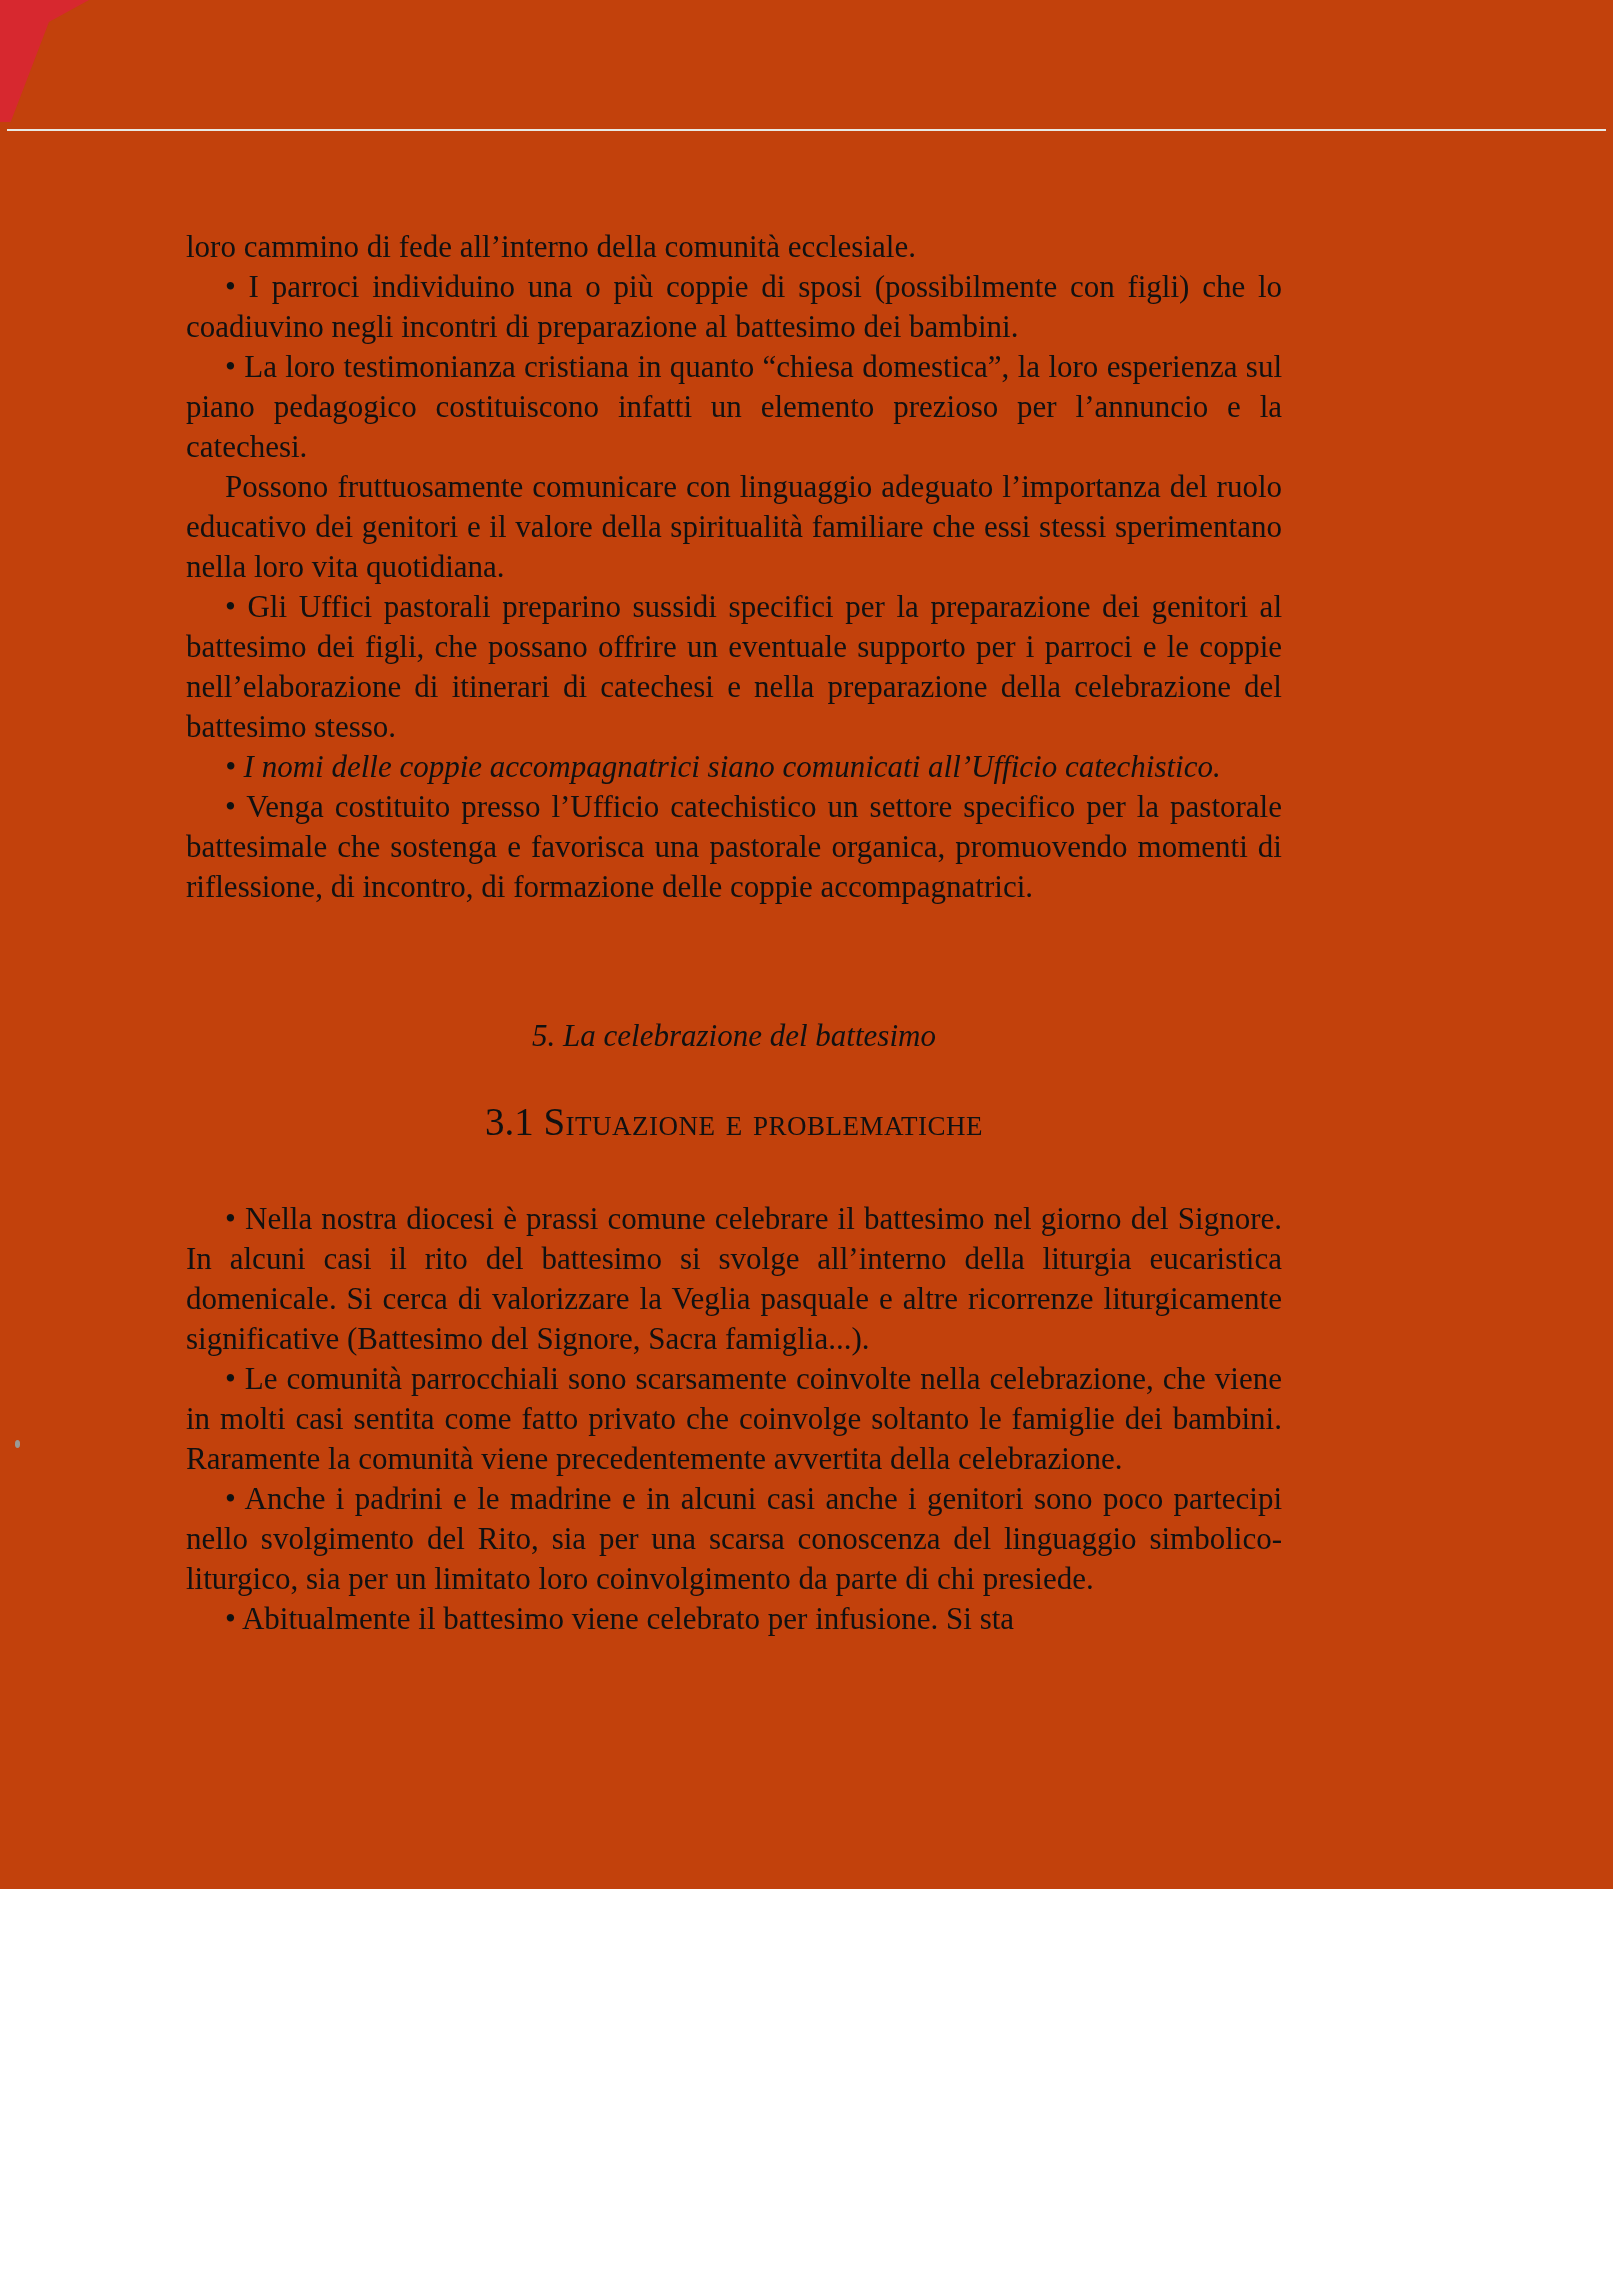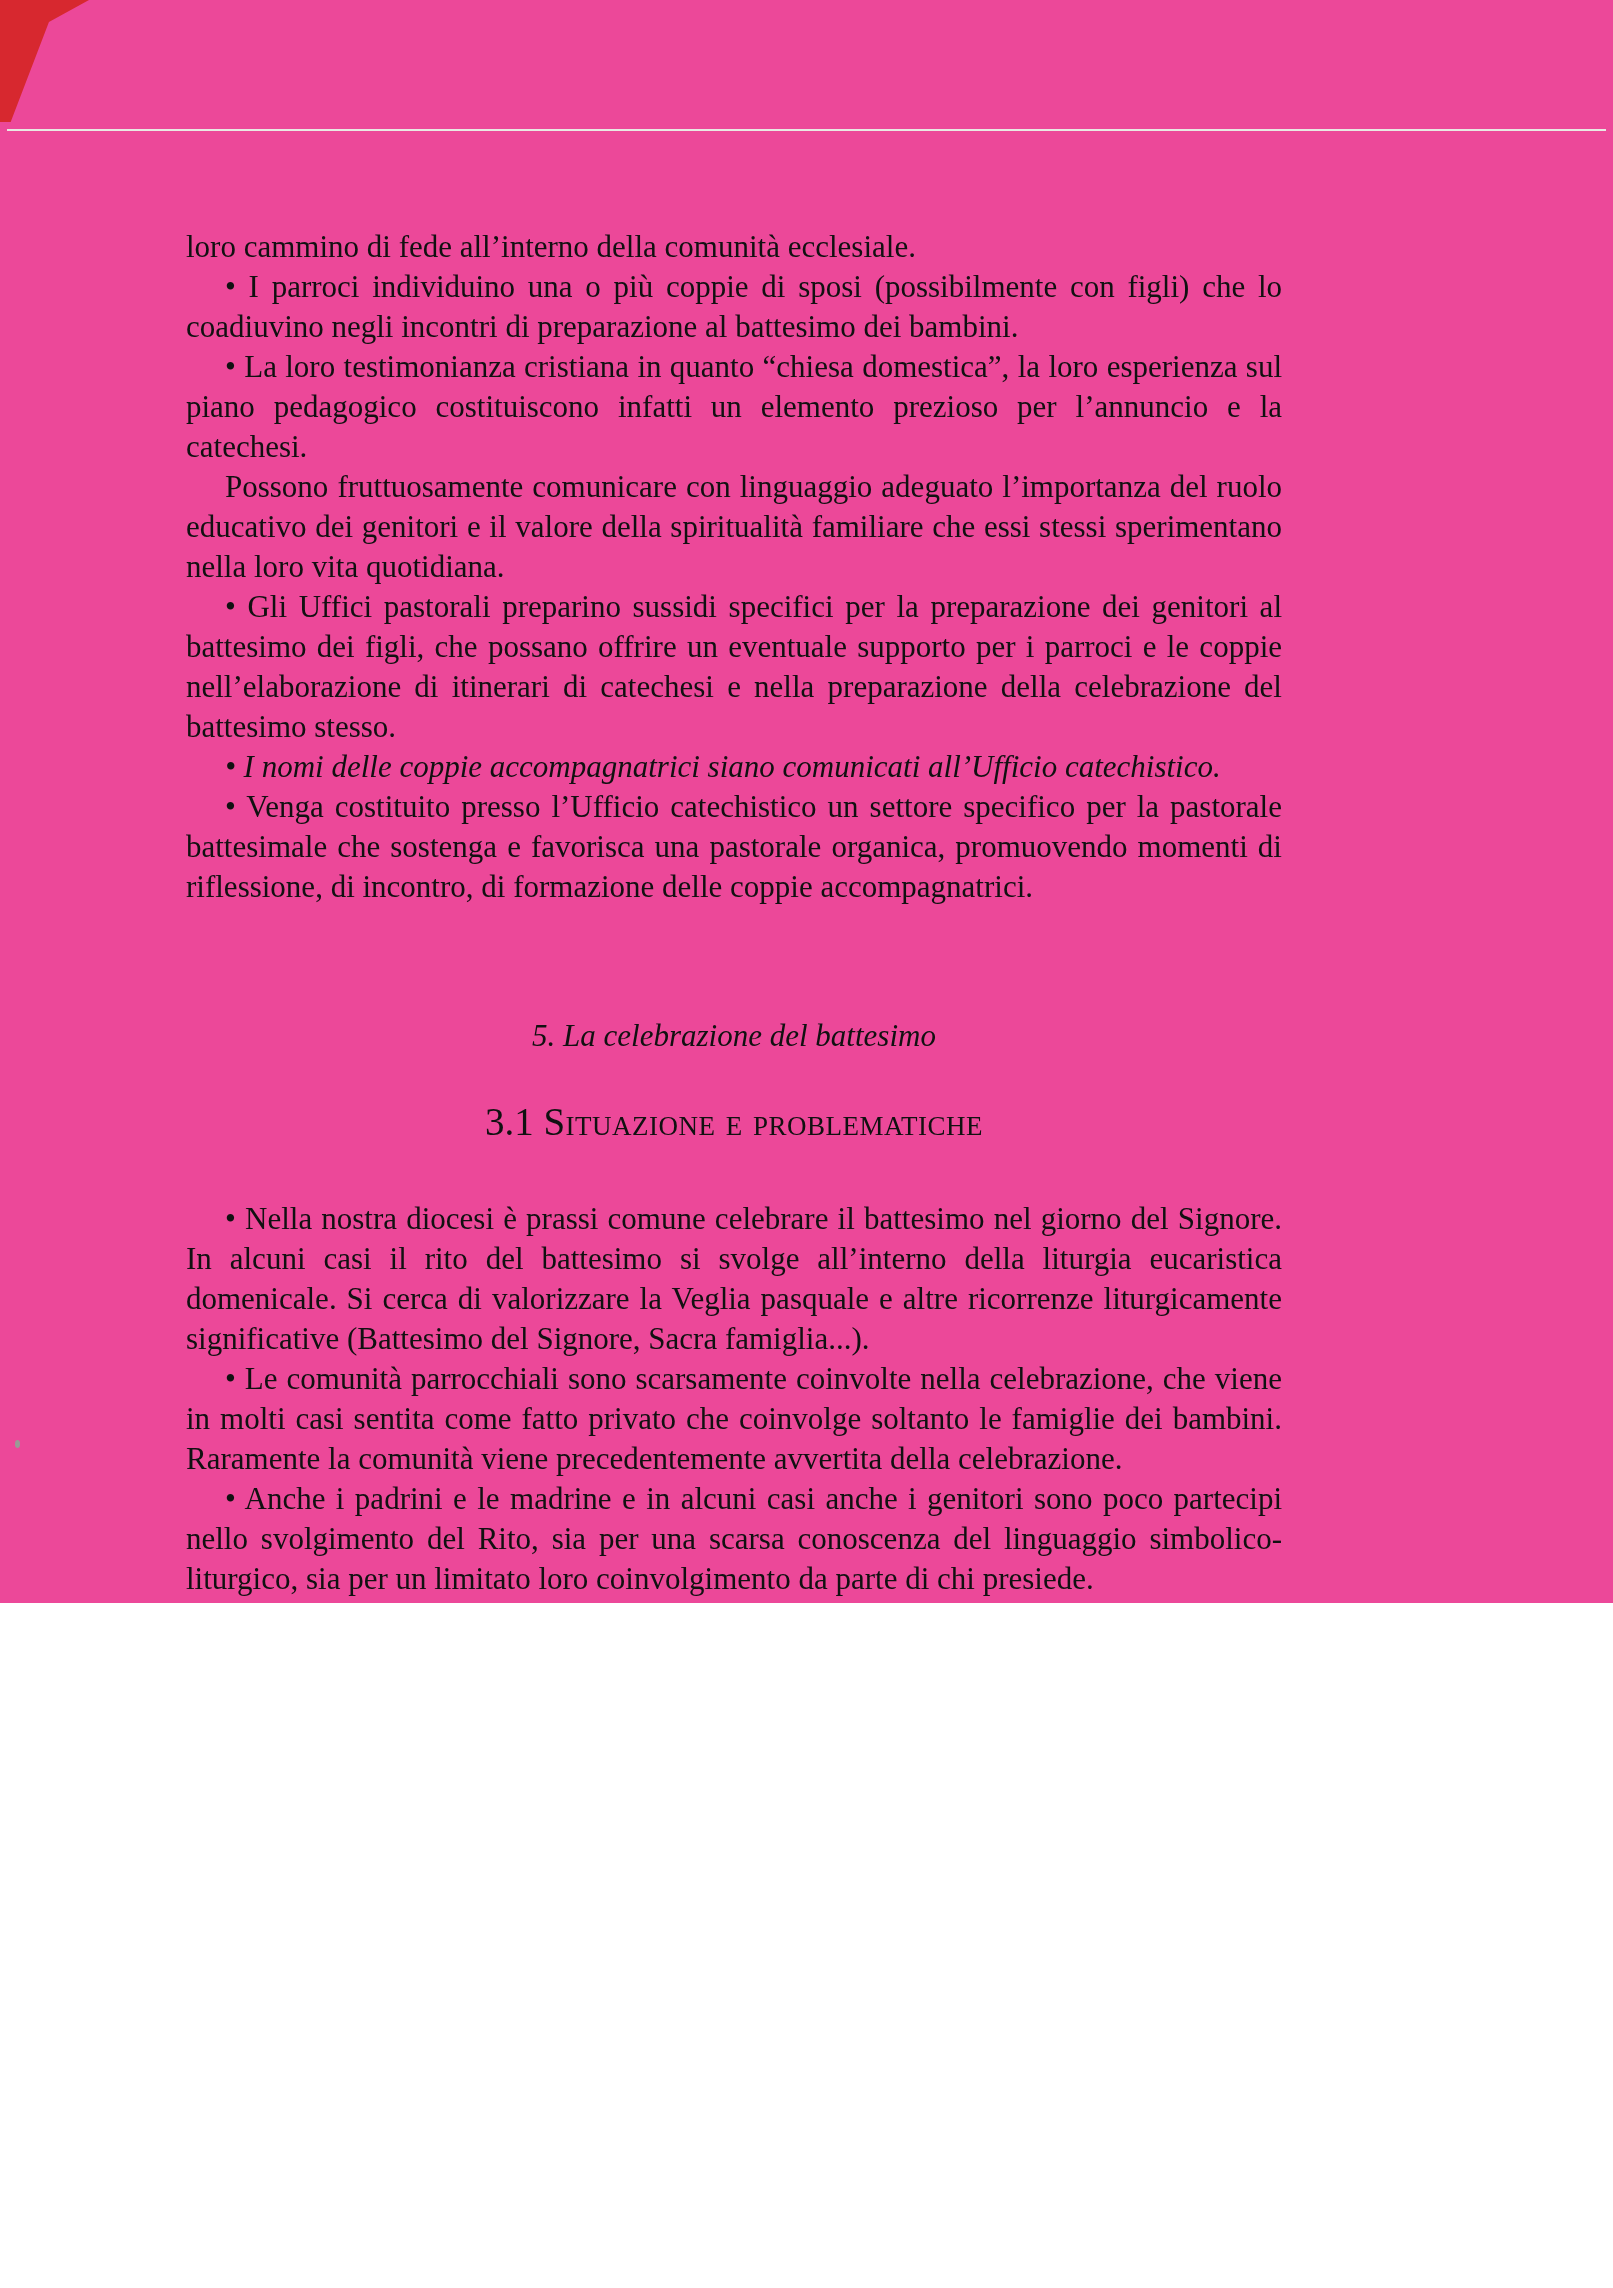--- a/index.html
+++ b/index.html
@@ -3,22 +3,22 @@
 <meta charset="utf-8">
 <style>
   html, body {
     margin: 0;
     padding: 0;
     background: #ffffff;
   }
   .page {
     position: relative;
     width: 1613px;
-    height: 1603px;
-    background: #ec4899;
+    height: 1889px;
+    background: #c2410c;
     overflow: hidden;
     font-family: "Liberation Serif", "DejaVu Serif", serif;
     color: #111111;
   }
   .scan-seam {
     position: absolute;
     left: 7.4px;
     top: 129px;
     width: 1599px;
     height: 1.8px;

